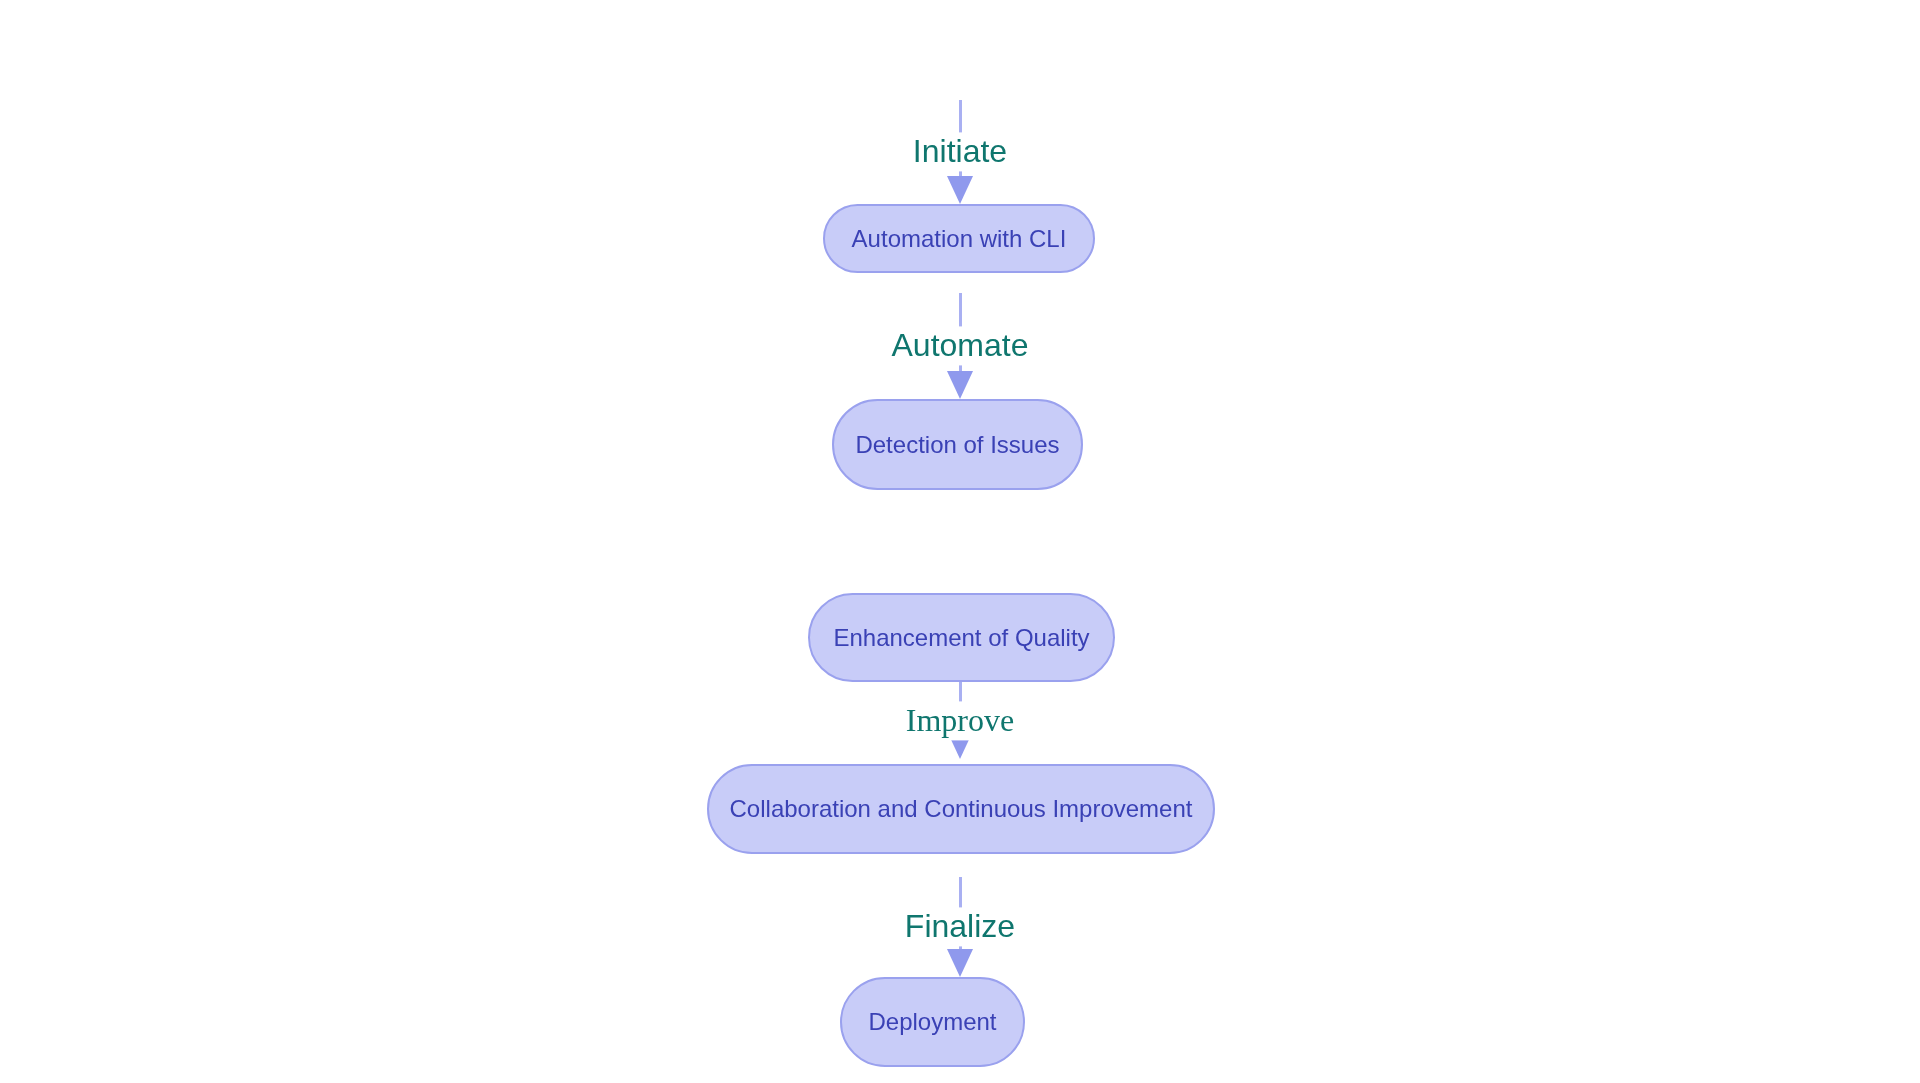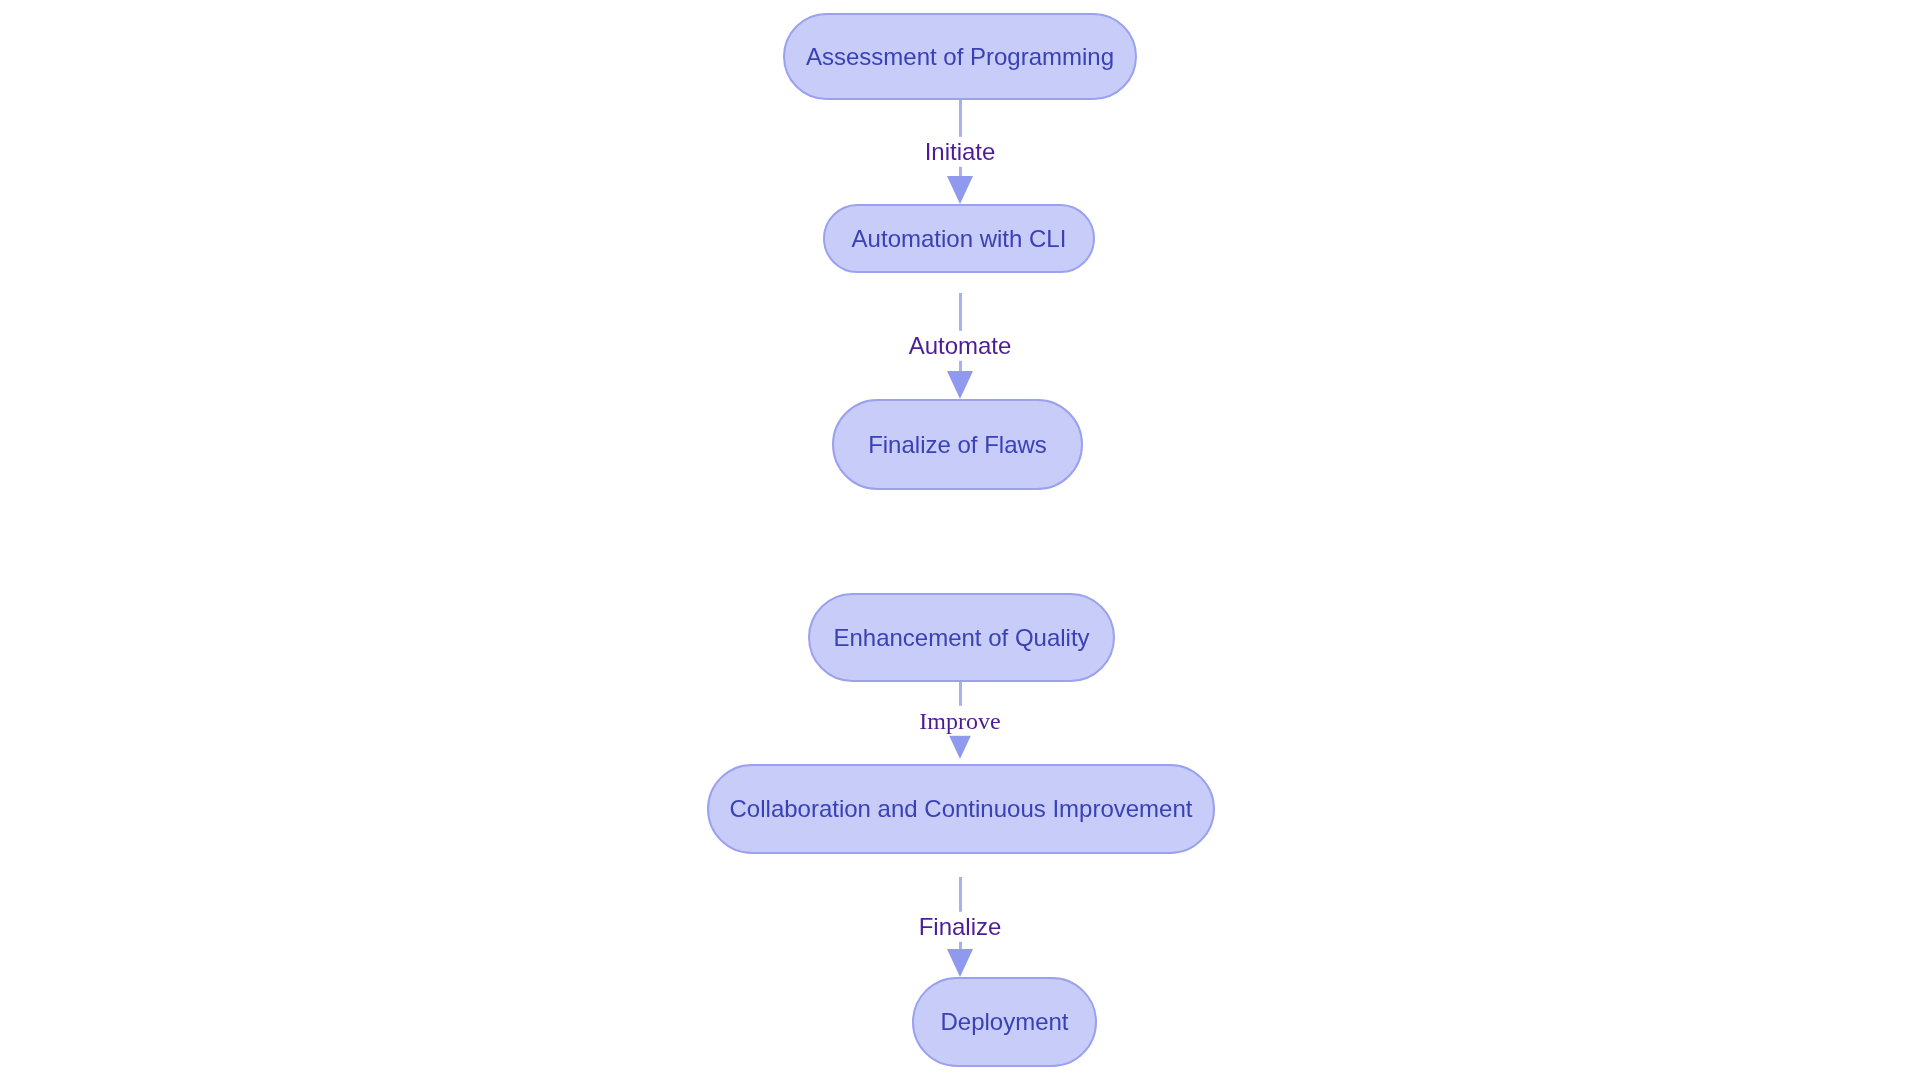--- a/index.html
+++ b/index.html
@@ -26,21 +26,21 @@
     font-size: 24px;
     line-height: 1;
     white-space: nowrap;
     text-align: center;
   }
   .n0 { left: 783px; top: 13px;  width: 354px; height: 87px; }
   .n1 { left: 823px; top: 204px; width: 272px; height: 69px; }
   .n2 { left: 832px; top: 399px; width: 251px; height: 91px; }
   .n3 { left: 808px; top: 593px; width: 307px; height: 89px; }
   .n4 { left: 707px; top: 764px; width: 508px; height: 90px; }
-  .n5 { left: 912px; top: 977px; width: 185px; height: 90px; }
+  .n5 { left: 840px; top: 977px; width: 185px; height: 90px; }
 
   .edge {
     position: absolute;
     left: 850px;
     width: 220px;
   }
   .e0 { top: 100px; height: 104px; }
   .e1 { top: 293px; height: 106px; }
   .e2 { top: 490px; height: 103px; }
   .e3 { top: 682px; height: 77px; font-family: Liberation Serif, serif; }
@@ -64,53 +64,50 @@
     border-right: 13px solid transparent;
     border-top: 28px solid #8f99ed;
   }
   .edge-label {
     position: absolute;
     top: 50%;
     left: 50%;
     transform: translate(-50%, -50%);
     background: #ffffff;
     padding: 2px 8px;
-    color: #4c1d95;
-    font-size: 24px;
+    color: #0f766e;
+    font-size: 32px;
     line-height: 1.1;
     white-space: nowrap;
   }
 </style>
 </head>
 <body>
 
 <div class="canvas">
 
-  <div class="node n0">
-    <span>Assessment of Programming</span>
-  </div>
 
   <div class="edge e0">
     <div class="edge-line"></div>
     <div class="arrowhead"></div>
     <span class="edge-label">Initiate</span>
   </div>
 
   <div class="node n1">
     <span>Automation with CLI</span>
   </div>
 
   <div class="edge e1">
     <div class="edge-line"></div>
     <div class="arrowhead"></div>
     <span class="edge-label">Automate</span>
   </div>
 
   <div class="node n2">
-    <span>Finalize of Flaws</span>
+    <span>Detection of Issues</span>
   </div>
 
 
   <div class="node n3">
     <span>Enhancement of Quality</span>
   </div>
 
   <div class="edge e3">
     <div class="edge-line"></div>
     <div class="arrowhead"></div>

